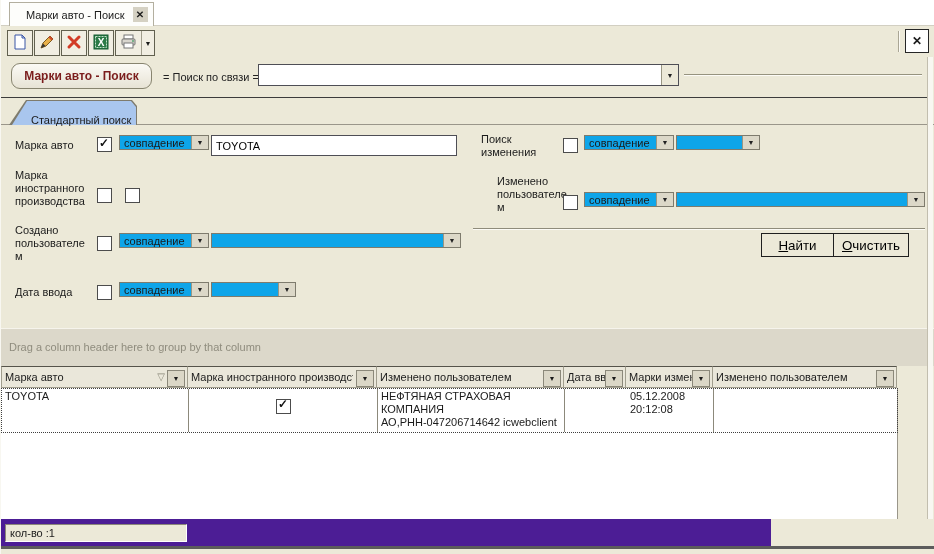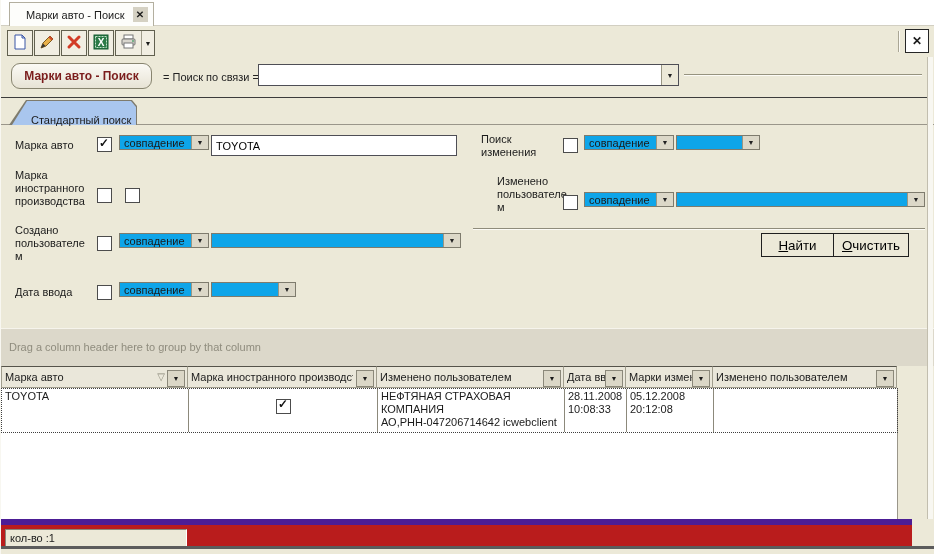--- a/index.html
+++ b/index.html
@@ -69,21 +69,21 @@
       border-width:1px 1px 1px 0;border-top-color:#55534a;box-sizing:border-box;
       display:flex;align-items:center;padding:0 3px;overflow:hidden;}
   .gh .lbl{white-space:nowrap;overflow:hidden;}
   .flt{position:absolute;right:2px;top:3px;width:16px;height:15px;background:#dbd7c7;border:1px solid #8b887a;
        display:flex;align-items:center;justify-content:center;font-size:7px;}
   .sort{position:absolute;right:22px;top:4px;color:#8a8778;font-size:10px;}
   .grid-body{left:0;top:388px;width:897px;height:131px;background:#fff;border-right:1px solid #9a968a;}
   .grow{left:0;top:388px;width:897px;height:45px;border:1px dotted #3f3f3f;}
   .gcell{position:absolute;top:0;bottom:0;border-right:1px solid #8c897b;padding:1px 3px;overflow:hidden;
          white-space:pre-line;line-height:13px;box-sizing:border-box;}
-  .statusbar{left:0;top:519px;width:911px;height:27px;background:#b91c1c;border-top:6px solid #4c1d95;}
+  .statusbar{left:0;top:519px;width:770px;height:27px;background:#4c1d95;border-top:1px solid #4c1d95;}
   .status-box{position:absolute;left:4px;top:4px;width:182px;height:18px;background:#ece9d8;
               border-top:1px solid #8b8779;border-left:1px solid #8b8779;
               border-bottom:1px solid #fff;border-right:1px solid #fff;
               display:flex;align-items:center;padding-left:4px;box-sizing:border-box;}
   .bottom-strip{left:0;top:546px;width:934px;height:3px;background:#5c5c5c;}
   .right-edge{left:926px;top:57px;width:6px;height:462px;background:#f8f7f1;border-left:1px solid #c2beae;}
 </style>
 </head>
 <body>
 
@@ -270,22 +270,20 @@
 
   <div class="abs grid-body"></div>
   <div class="abs grow">
     <div class="gcell" style="left:0;width:187px;">TOYOTA</div>
     <div class="gcell" style="left:187px;width:189px;">
       <span class="cb checked" style="left:87px;top:10px;"></span>
     </div>
     <div class="gcell" style="left:376px;width:187px;">НЕФТЯНАЯ СТРАХОВАЯ
 КОМПАНИЯ
 АО,РНН-047206714642 icwebclient</div>
-    <div class="gcell" style="left:563px;width:62px;">28.11.2008
-10:08:33</div>
     <div class="gcell" style="left:625px;width:87px;">05.12.2008
 20:12:08</div>
   </div>
 
   <div class="abs statusbar">
     <div class="status-box">
       <span>кол-во :1</span>
     </div>
   </div>
   <div class="abs bottom-strip"></div>

